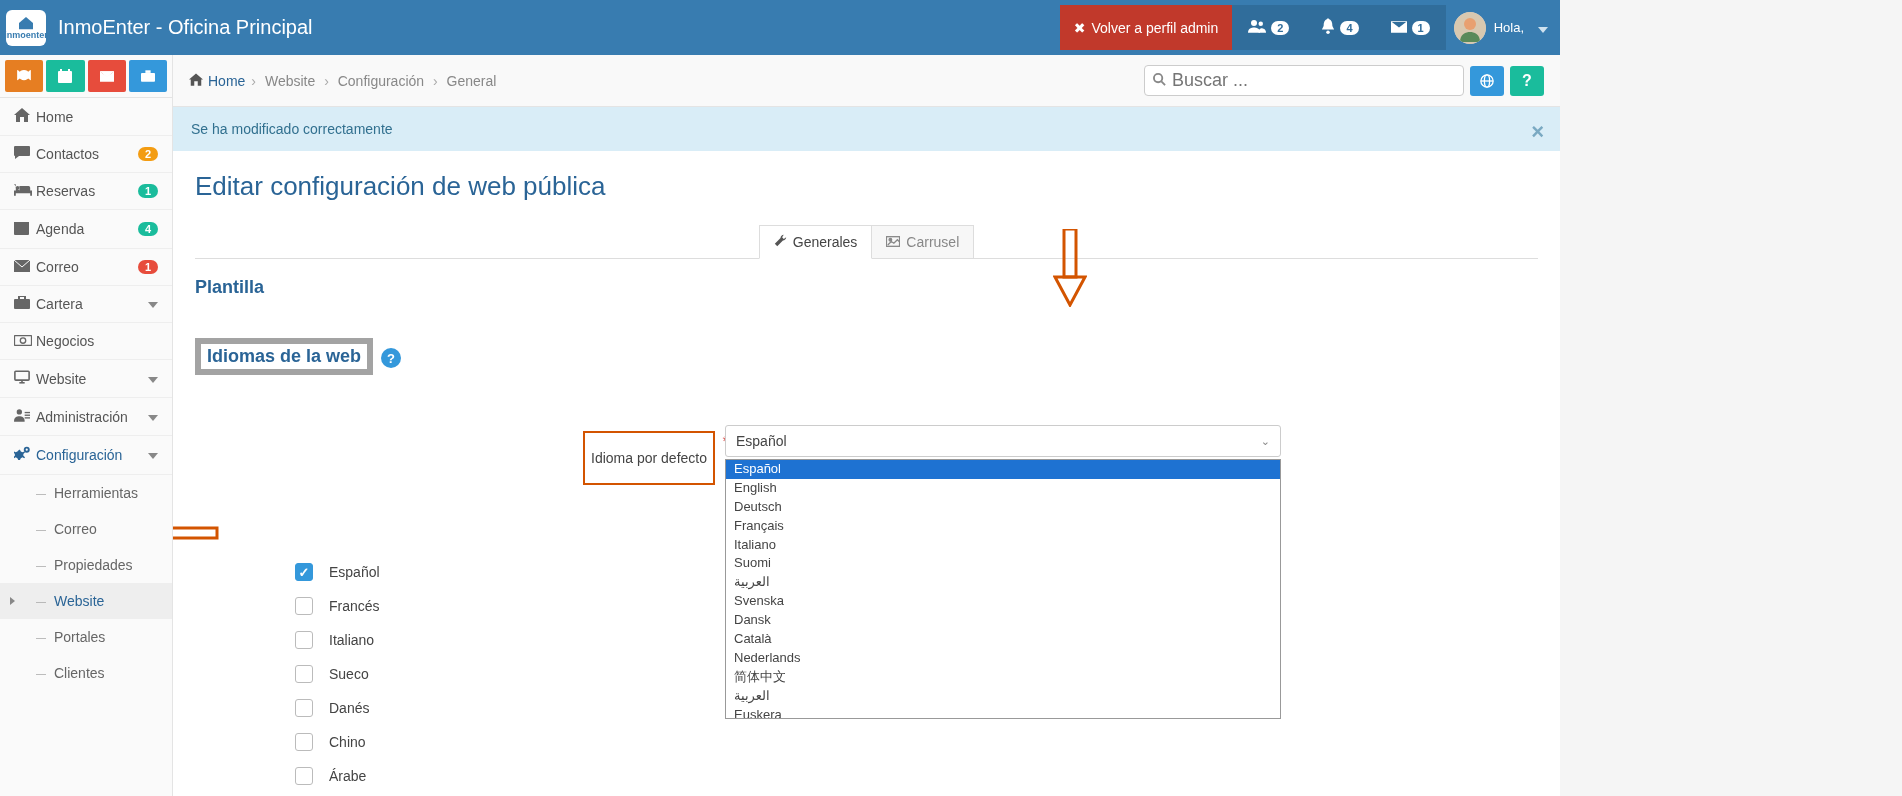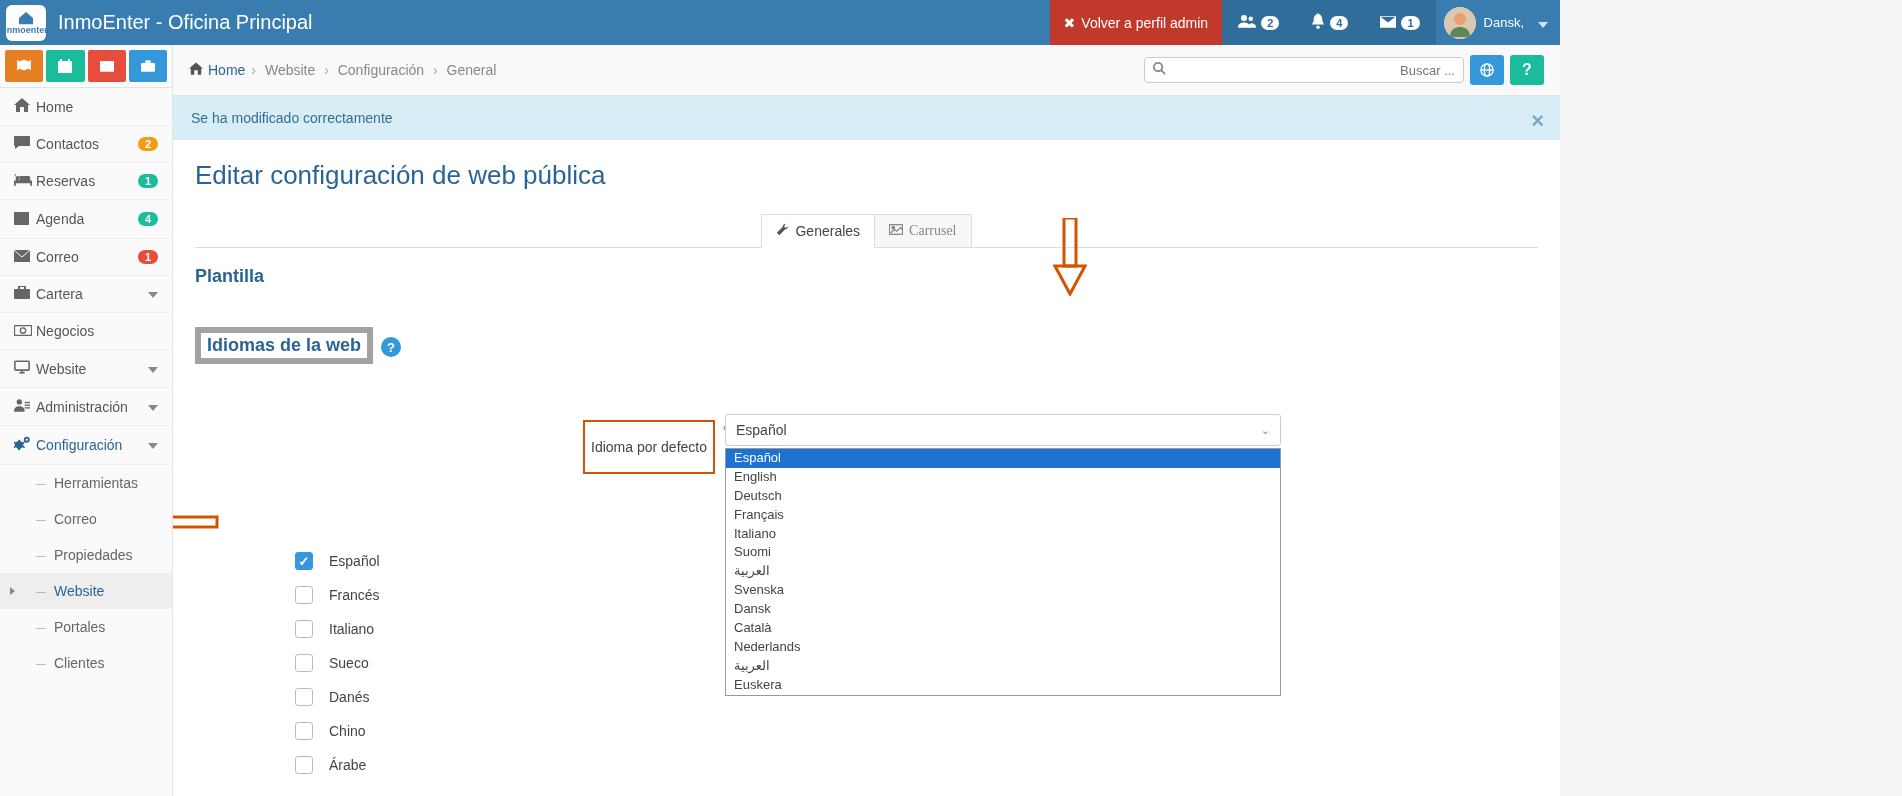--- a/index.html
+++ b/index.html
@@ -1,19 +1,19 @@
 <!DOCTYPE html>
 <html><head>
 <meta charset="utf-8">
 <style>
 * { margin: 0; padding: 0; box-sizing: border-box; }
 body { font-family: -apple-system, "Segoe UI", Arial, sans-serif; font-size: 14px; color: #444; background: #f5f5f5; overflow: hidden; }
 
 
-.topbar { background: #387cb0; color: #fff; height: 45px; display: flex; align-items: center; padding: 0 0 0 6px; }
+.topbar { background: #387cb0; color: #fff; height: 55px; display: flex; align-items: center; padding: 0 0 0 6px; }
 .logo-box { background: #fff; border-radius: 6px; width: 40px; height: 36px; display: flex; align-items: center; justify-content: center; color: #387cb0; font-size: 9px; font-weight: bold; flex-direction: column; line-height: 1; }
 .logo-box svg { margin-bottom: 1px; }
 .app-title { font-size: 20px; font-weight: 300; margin-left: 12px; }
 .top-spacer { flex: 1; }
 .top-btn { height: 45px; display: flex; align-items: center; padding: 0 14px; color: #fff; position: relative; }
 .top-btn.admin { background: #c1392b; }
 .top-btn .icn { margin-right: 6px; }
 .top-btn.sq { background: #306d9b; padding: 0 16px; }
 .top-badge { background: #fff; color: #306d9b; border-radius: 9px; font-size: 11px; padding: 1px 6px; margin-left: 5px; font-weight: bold; }
 .avatar { width: 32px; height: 32px; border-radius: 50%; background: #ccc; margin: 0 8px; overflow: hidden; display: flex; align-items: center; justify-content: center; }
@@ -49,33 +49,33 @@
 .sb-sub .dash { color: #aaa; margin-right: 8px; font-size: 10px; }
 
 
 .content { flex: 1; display: flex; flex-direction: column; overflow-y: auto; background: #fff; }
 .crumb-bar { display: flex; align-items: center; padding: 10px 16px; border-bottom: 1px solid #e4e4e4; background: #f9f9f9; gap: 6px; }
 .crumb-home { color: #2a6496; display: flex; align-items: center; gap: 5px; }
 .crumb-sep { color: #aaa; }
 .crumb-it { color: #888; }
 .crumb-spacer { flex: 1; }
 .search-box { background: #fff; border: 1px solid #ccc; border-radius: 4px; display: flex; align-items: center; padding: 4px 8px; width: 320px; }
-.search-box input { border: none; outline: none; flex: 1; font-size: 13px; text-align: right; }
+.search-box input { border: none; outline: none; flex: 1; font-size: 18px; }
 .crumb-btn { background: #3498db; color: #fff; width: 34px; height: 30px; display: flex; align-items: center; justify-content: center; border-radius: 3px; }
 .crumb-btn.g { background: #1abc9c; }
 
 .flash { background: #d9edf7; color: #31708f; padding: 14px 18px; position: relative; }
 .flash .close { position: absolute; right: 16px; top: 12px; color: #7aa9c2; font-size: 22px; font-weight: bold; cursor: pointer; }
 
 .page-body { padding: 20px 22px; position: relative; }
 .page-title { font-size: 26px; font-weight: 300; color: #2a6496; margin-bottom: 22px; }
 
 .tabs { display: flex; border-bottom: 1px solid #ddd; margin-bottom: 18px; justify-content: center; }
 .tab { padding: 8px 14px; border: 1px solid #ddd; background: #fff; display: flex; align-items: center; gap: 6px; cursor: pointer; position: relative; top: 1px; }
-.tab + .tab { border-left: none; font-family: Liberation Serif, serif; }
+.tab + .tab { border-left: none; }
 .tab.active { border-bottom: 1px solid #fff; }
 .tab:not(.active) { background: #f7f7f7; color: #888; }
 
 .section-h { font-size: 18px; color: #2a6496; font-weight: 600; margin: 10px 0 24px 0; }
 .sect-boxed { display: inline-block; border: 6px solid #a3a3a3; padding: 2px 6px; }
 .help-q { display: inline-flex; width: 20px; height: 20px; background: #3498db; color: #fff; border-radius: 50%; align-items: center; justify-content: center; font-size: 13px; font-weight: bold; margin-left: 4px; vertical-align: middle; }
 
 .form-row { display: flex; align-items: flex-start; margin-bottom: 18px; }
 .form-lbl { width: 530px; text-align: right; padding-right: 10px; padding-top: 6px; position: relative; }
 .lbl-boxed { border: 2px solid #d35400; padding: 17px 6px; display: inline-block; }
@@ -147,21 +147,21 @@
     </span>
     <span class="top-badge">1</span>
   </div>
   <div class="avatar">
     <svg viewBox="0 0 32 32">
           <circle cx="16" cy="16" r="16" fill="#d8c8b0"></circle>
           <circle cx="16" cy="12" r="6" fill="#e8a070"></circle>
           <path d="M6 30 C6 22 12 20 16 20 C20 20 26 22 26 30 Z" fill="#5a8a5a"></path>
         </svg>
   </div>
-  <span class="hola">Dansk,</span>
+  <span class="hola">Hola,</span>
   <span class="caret-down">
     <svg width="10" height="6" viewBox="0 0 10 6" fill="#cfe2ef">
           <path d="M0 0 L10 0 L5 6 Z"></path>
         </svg>
   </span>
 </div>
 
 <div class="layout">
 
   <div class="sidebar">
@@ -386,20 +386,21 @@
                 <div class="dd-opt">English</div>
                 <div class="dd-opt">Deutsch</div>
                 <div class="dd-opt">Français</div>
                 <div class="dd-opt">Italiano</div>
                 <div class="dd-opt">Suomi</div>
                 <div class="dd-opt">العربية</div>
                 <div class="dd-opt">Svenska</div>
                 <div class="dd-opt">Dansk</div>
                 <div class="dd-opt">Català</div>
                 <div class="dd-opt">Nederlands</div>
+                <div class="dd-opt">简体中文</div>
                 <div class="dd-opt">العربية</div>
                 <div class="dd-opt">Euskera</div>
               </div>
         </div>
       </div>
 
       <div class="lang-grid" id="lang-grid">
             <div class="lang-chk">
               <span class="chkbox checked"></span>
               <span>Español</span>

